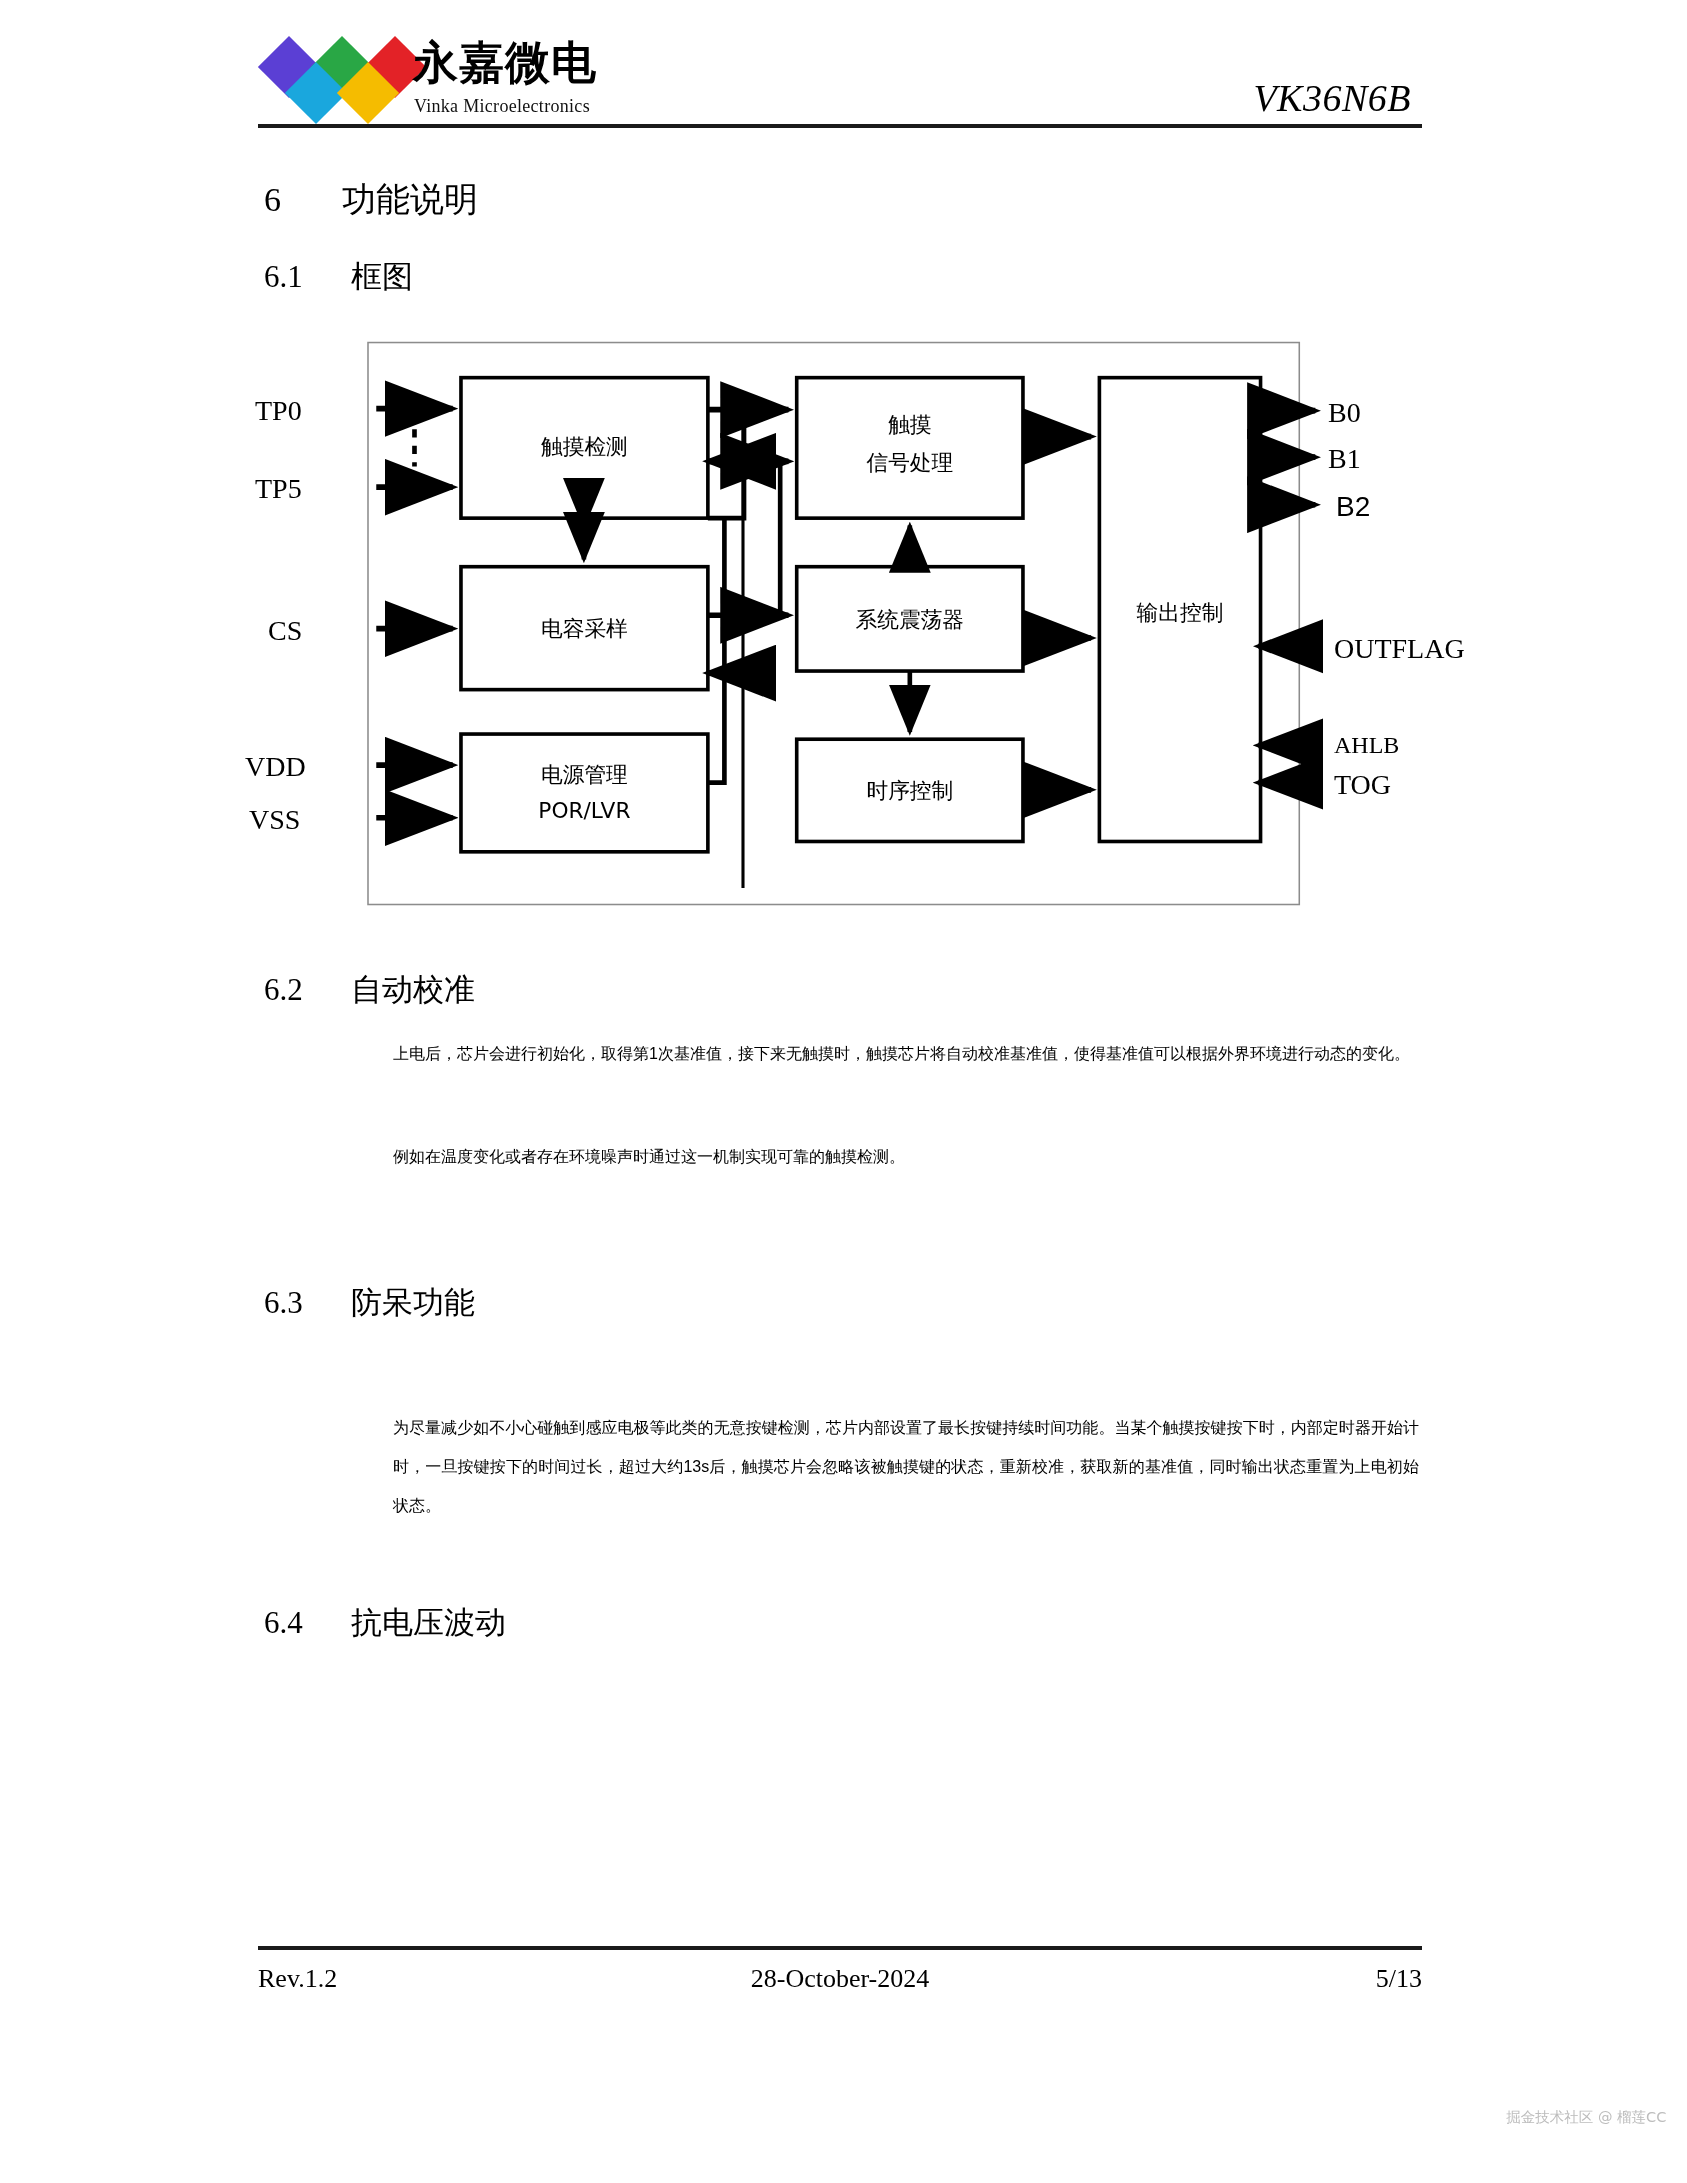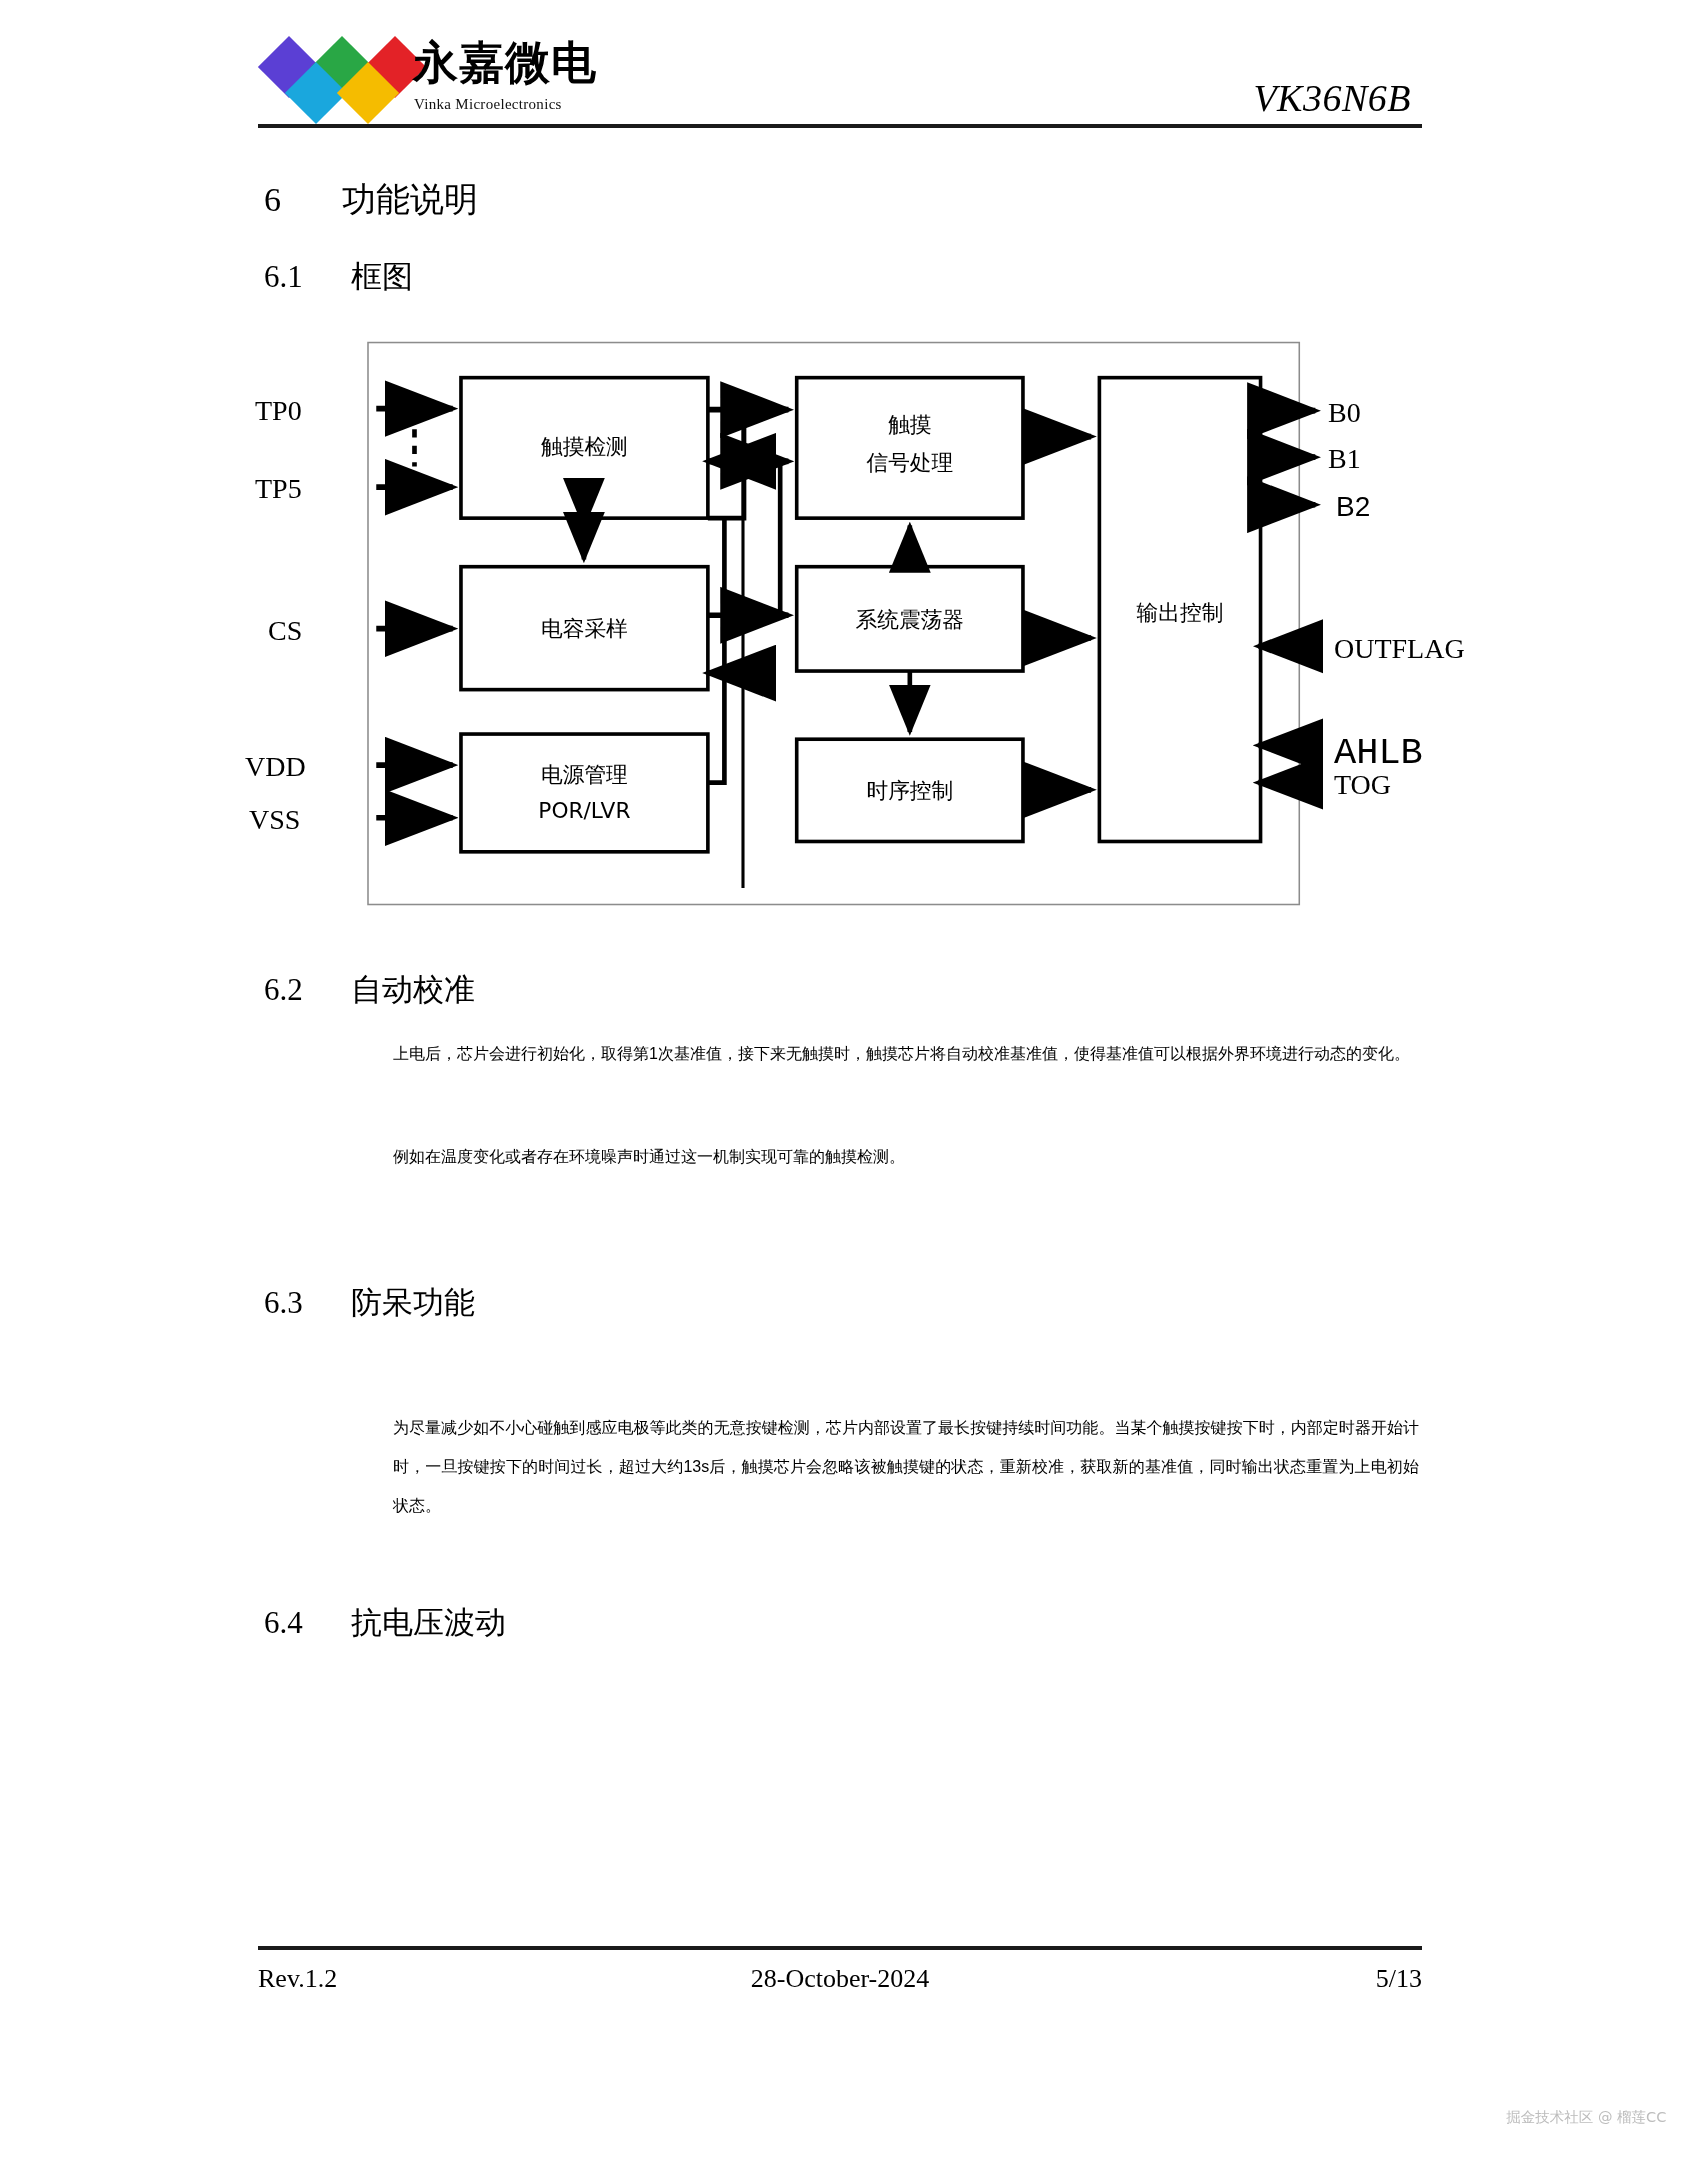--- a/index.html
+++ b/index.html
@@ -22,21 +22,21 @@
   .dmd { position:absolute; width:44px; height:44px; transform:rotate(45deg); }
   .logo-cn {
     position:absolute; left:155px; top:4.1px;
     font-family:"DejaVu Sans", sans-serif;
     font-weight:bold; font-size:45px; letter-spacing:1px;
     line-height:1; color:#000; white-space:nowrap;
   }
   .logo-en {
     position:absolute; left:156px; top:60px;
     font-family:"Liberation Serif", serif;
-    font-size:15px; color:#111; white-space:nowrap; letter-spacing:0.3px;
+    font-size:18px; color:#111; white-space:nowrap; letter-spacing:0.3px;
   }
   .part-no {
     position:absolute; right:0; top:40px;
     font-family:"Liberation Serif", serif;
     font-style:italic; font-size:38px; letter-spacing:0.5px; white-space:nowrap;
   }
   .header-rule {
     position:absolute; left:258px; top:124px; width:1164px; height:3.6px;
     background:#1a1a1a;
   }
@@ -213,21 +213,21 @@
     <div style="position:absolute; left:-96px; top:147px; font-family:'Liberation Serif',serif; font-size:28px;">TP5</div>
     <div style="position:absolute; left:-83px; top:289px; font-family:'Liberation Serif',serif; font-size:28px;">CS</div>
     <div style="position:absolute; left:-106px; top:425px; font-family:'Liberation Serif',serif; font-size:28px;">VDD</div>
     <div style="position:absolute; left:-102px; top:478px; font-family:'Liberation Serif',serif; font-size:28px;">VSS</div>
 
     <div style="position:absolute; left:977px; top:71px; font-family:Liberation Serif, serif; font-size:28px;">B0</div>
     <div style="position:absolute; left:977px; top:117px; font-family:'Liberation Serif',serif; font-size:28px;">B1</div>
     <div style="position:absolute; left:977px; top:165px; font-family:Liberation Sans, sans-serif; font-size:28px;margin-left:8px;">B2</div>
 
     <div style="position:absolute; left:983px; top:307px; font-family:'Liberation Serif',serif; font-size:28px; white-space:nowrap;">OUTFLAG</div>
-    <div style="position:absolute; left:983px; top:406px; font-family:Liberation Mono, monospace; font-size:37px; white-space:nowrap;">AHLB</div>
+    <div style="position:absolute; left:983px; top:406px; font-family:Liberation Serif, serif; font-size:24px; white-space:nowrap;">AHLB</div>
     <div style="position:absolute; left:983px; top:443px; font-family:'Liberation Serif',serif; font-size:28px; white-space:nowrap;">TOG</div>
   </div>
 
   <div class="h2" style="left:264px; top:974px;">
     <span class="num">6.2</span><span>自动校准</span>
   </div>
   <div class="para" style="left:393px; top:1034px; width:1026px;">上电后，芯片会进行初始化，取得第1次基准值，接下来无触摸时，触摸芯片将自动校准基准值，使得基准值可以根据外界环境进行动态的变化。</div>
   <div class="para" style="left:393px; top:1137px; width:1026px;">例如在温度变化或者存在环境噪声时通过这一机制实现可靠的触摸检测。</div>
 
   <div class="h2" style="left:264px; top:1287px;">

